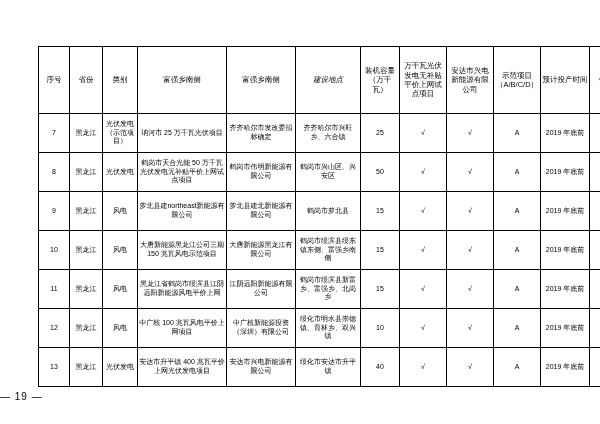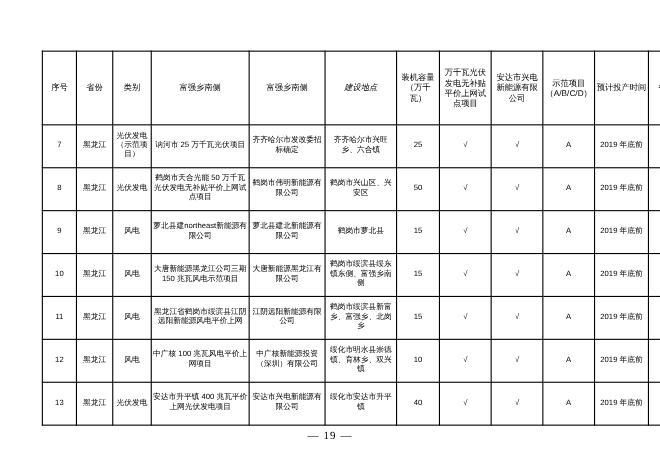--- a/index.html
+++ b/index.html
@@ -55,24 +55,24 @@
   .c-type { width: 44px; }
   .c-date { width: 46px; }
   .c-note { width: 30px; }
   .check { font-size: 8px; }
   .name-cell { text-align: center; }
   .footer {
     position: absolute;
     left: 0;
     right: 0;
     bottom: 22px;
-    text-align: center;
+    text-align: left;
     font-size: 10px;
     letter-spacing: 1px;
-    font-family: Liberation Serif, serif;
+    font-family: Liberation Sans, sans-serif;
   }
 </style>
 </head>
 <body>
 
 <div class="page">
 
   <table class="grid">
     <thead>
       <tr>

